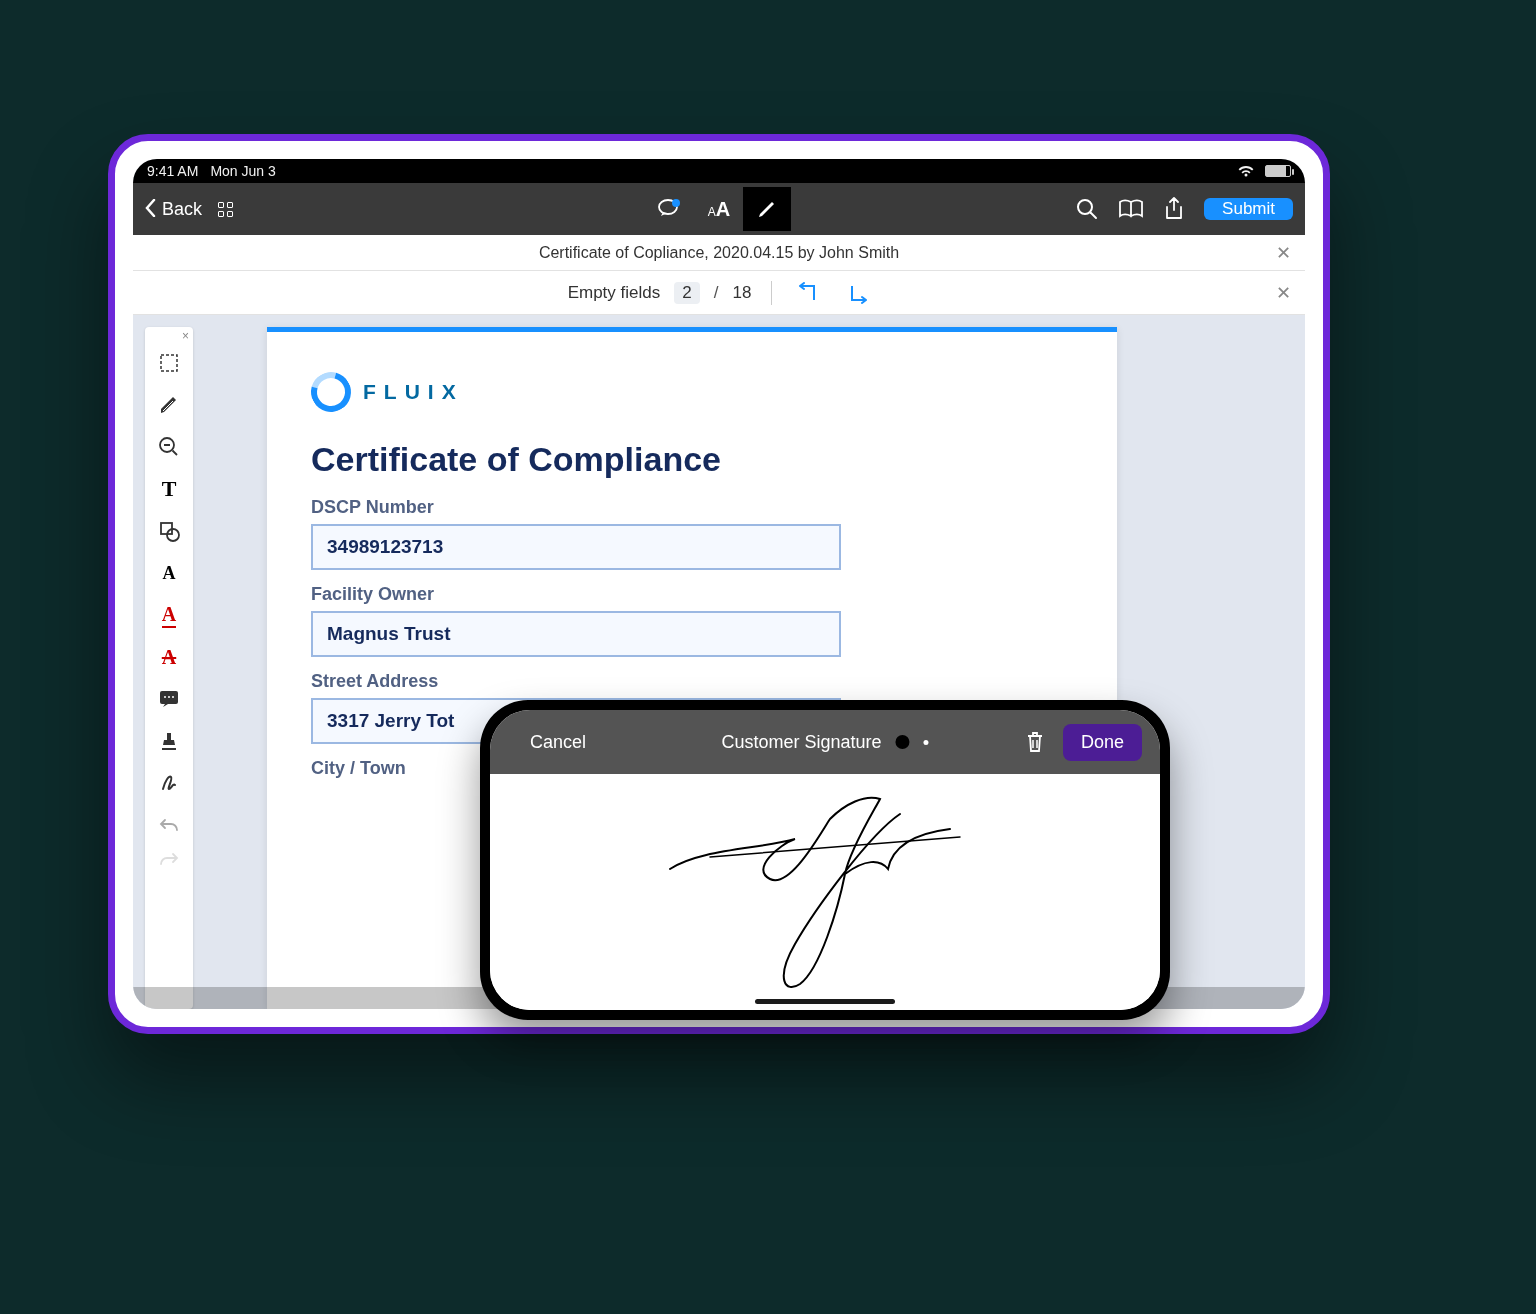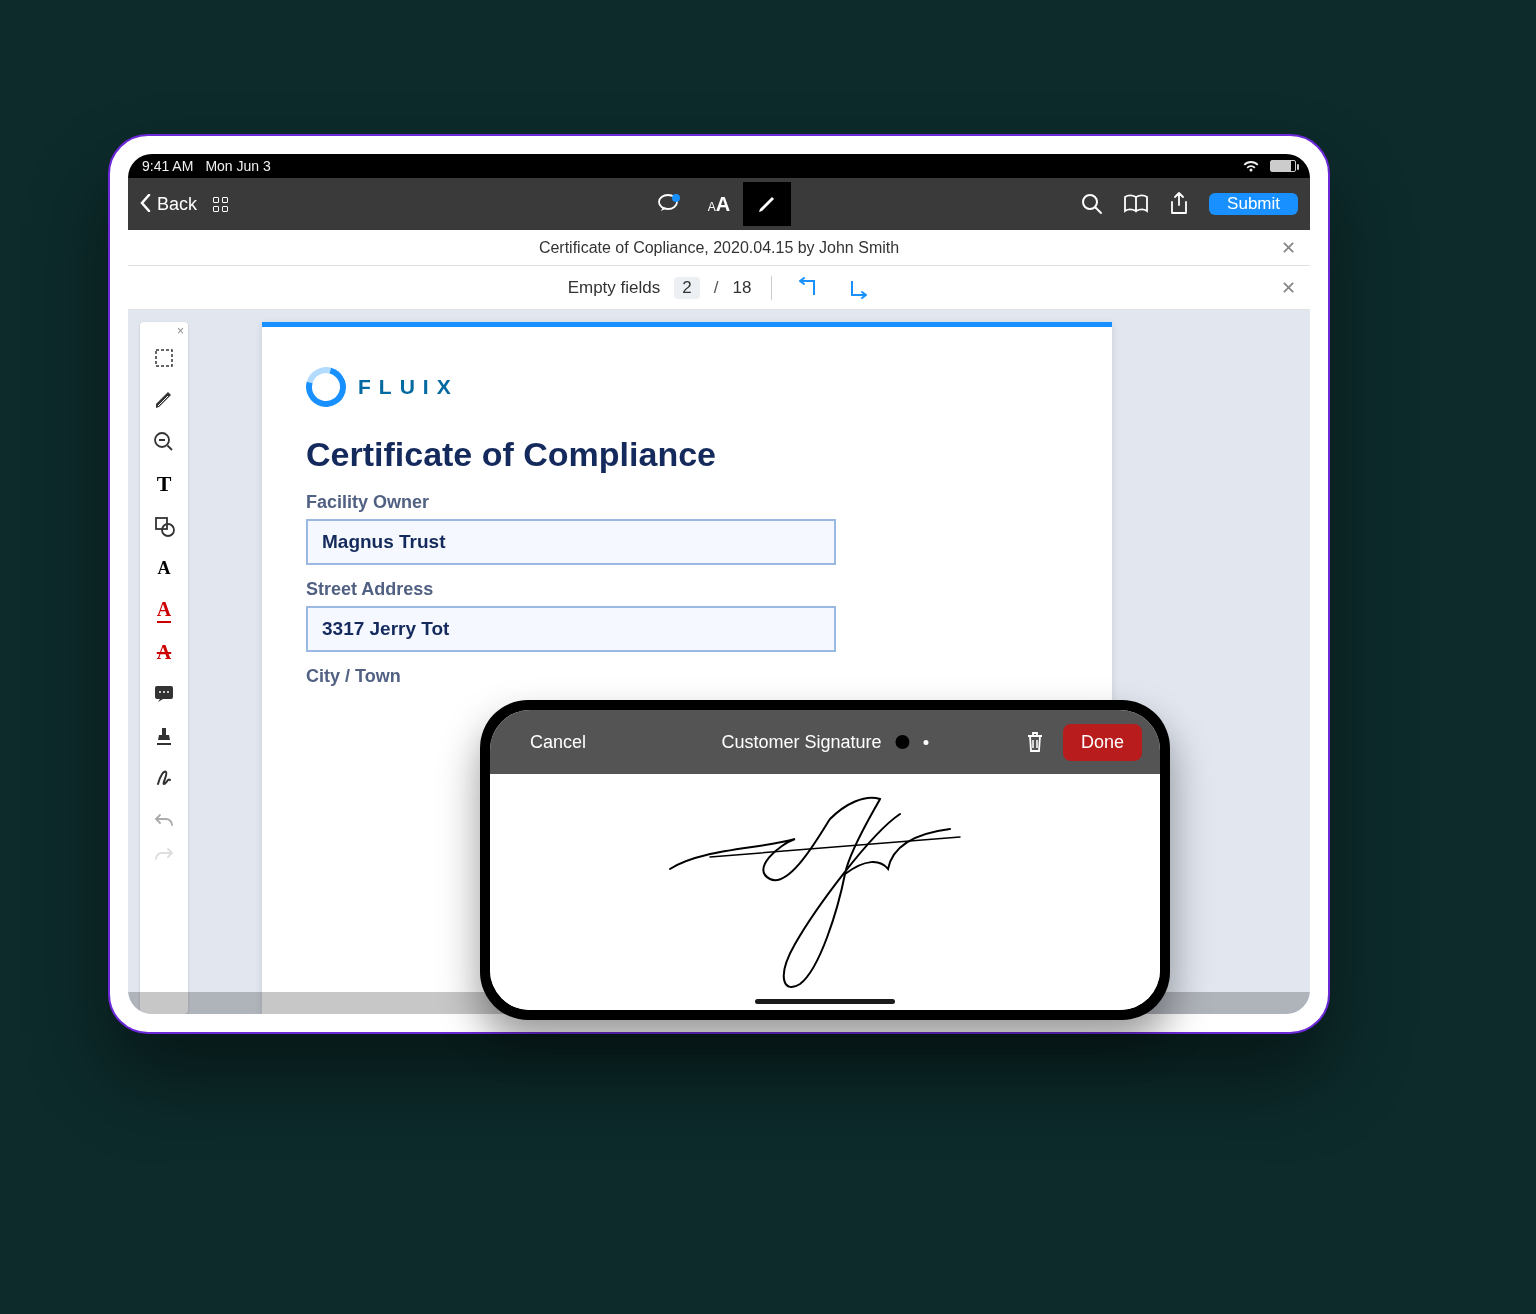--- a/index.html
+++ b/index.html
@@ -1,21 +1,21 @@
 <!DOCTYPE html>
 <html><head>
 <meta charset="utf-8">
 <style>
   * { box-sizing: border-box; margin: 0; padding: 0; font-family: -apple-system, "Helvetica Neue", Arial, sans-serif; }
   body { background: #0d2b2b; width: 1536px; height: 1314px; position: relative; }
 
   
   .ipad {
     position: absolute; left: 108px; top: 134px; width: 1222px; height: 900px;
-    background: #fff; border-radius: 40px; border: 2px solid #6d28d9;
+    background: #fff; border-radius: 40px; border: 7px solid #6d28d9;
     box-shadow: 0 45px 80px rgba(0,0,0,.45);
     padding: 18px;
   }
   .ipad-screen {
     width: 100%; height: 100%; border-radius: 24px; overflow: hidden; background: #e1e6ef;
     display: flex; flex-direction: column; position: relative;
   }
 
   
   .statusbar {
@@ -97,21 +97,21 @@
     background:#000; border-radius:48px; padding:10px;
     box-shadow:0 22px 40px rgba(0,0,0,.4);
     z-index:20;
   }
   .iphone-inner { background:#fff; width:100%; height:100%; border-radius:40px; overflow:hidden; display:flex; flex-direction:column; position:relative;}
   .iphone-notch { position:absolute; left:0; top:50%; transform:translateY(-50%); width:26px; height:120px; background:#000; border-top-right-radius:18px; border-bottom-right-radius:18px;}
   .iphone-bar { background:#545454; color:#fff; height:64px; display:flex; align-items:center; padding:0 18px 0 40px; justify-content:space-between;}
   .iphone-bar .center { position:absolute; left:50%; transform:translateX(-50%); display:flex; align-items:center; gap:14px; font-size:18px; font-weight:500;}
   .iphone-bar .dot { width:14px; height:14px; background:#000; border-radius:50%; }
   .iphone-bar .righty { display:flex; align-items:center; gap:18px;}
-  .done-btn { background:#b91c1c; border:none; color:#fff; padding:8px 18px; border-radius:8px; font-size:18px; font-weight:500; cursor:pointer;}
+  .done-btn { background:#4c1d95; border:none; color:#fff; padding:8px 18px; border-radius:8px; font-size:18px; font-weight:500; cursor:pointer;}
   .trash-icon { cursor:pointer; }
   .sig-canvas { flex:1; background:#fff; position:relative; }
   .sig-canvas svg { position:absolute; left:130px; top:5px; }
   .home-indicator { position:absolute; bottom:6px; left:50%; transform:translateX(-50%); width:140px; height:5px; background:#1b1b1b; border-radius:3px;}
 
   svg { display:block; }
 </style>
 </head>
 <body>
 
@@ -289,20 +289,24 @@
     </div>
 
     <div class="page-wrap">
       <div class="page">
         <div class="brand">
           <div class="ring"></div>
           <div class="name">FLUIX</div>
         </div>
         <h1>Certificate of Compliance</h1>
 
+        <div class="field">
+          <label>DSCP Number</label>
+          <div class="box">34989123713</div>
+        </div>
         <div class="field">
           <label>Facility Owner</label>
           <div class="box">Magnus Trust</div>
         </div>
         <div class="field">
           <label>Street Address</label>
           <div class="box">3317 Jerry Tot</div>
         </div>
         <div class="field">
           <label>City / Town</label>

